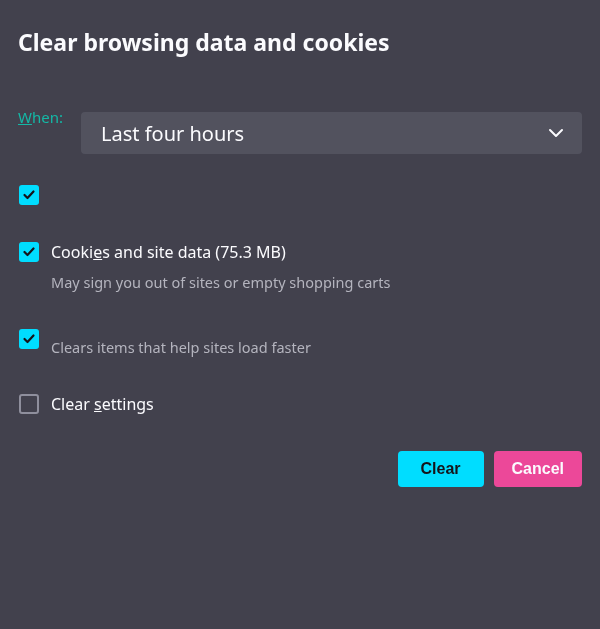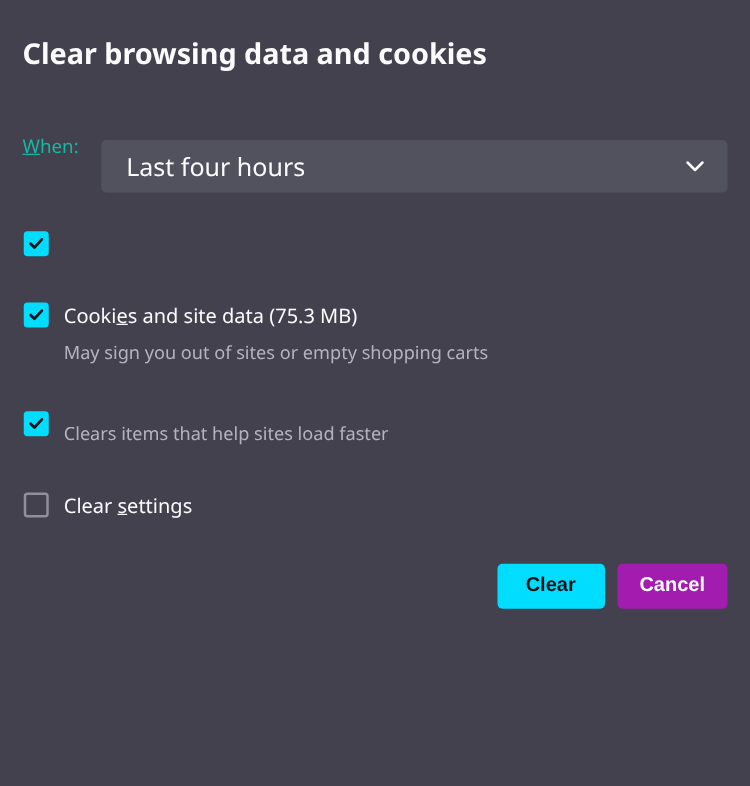--- a/index.html
+++ b/index.html
@@ -93,21 +93,21 @@
     font-size: 16px;
     font-weight: 600;
     display: flex;
     align-items: center;
     justify-content: center;
     padding: 0 18px;
     cursor: pointer;
     border: none;
   }
   .btn.primary { background: #00ddff; color: #15141a; }
-  .btn.secondary { background: #a21caf; color: #fbfbfe; }
+  .btn.secondary { background: #ec4899; color: #fbfbfe; }
 </style>
 </head>
 <body>
 
 <div class="dialog">
 
   <div class="title">Clear browsing data and cookies</div>
 
   <div class="when-row">
     <span class="when-label"><span class="u">W</span><span>hen:</span></span>

